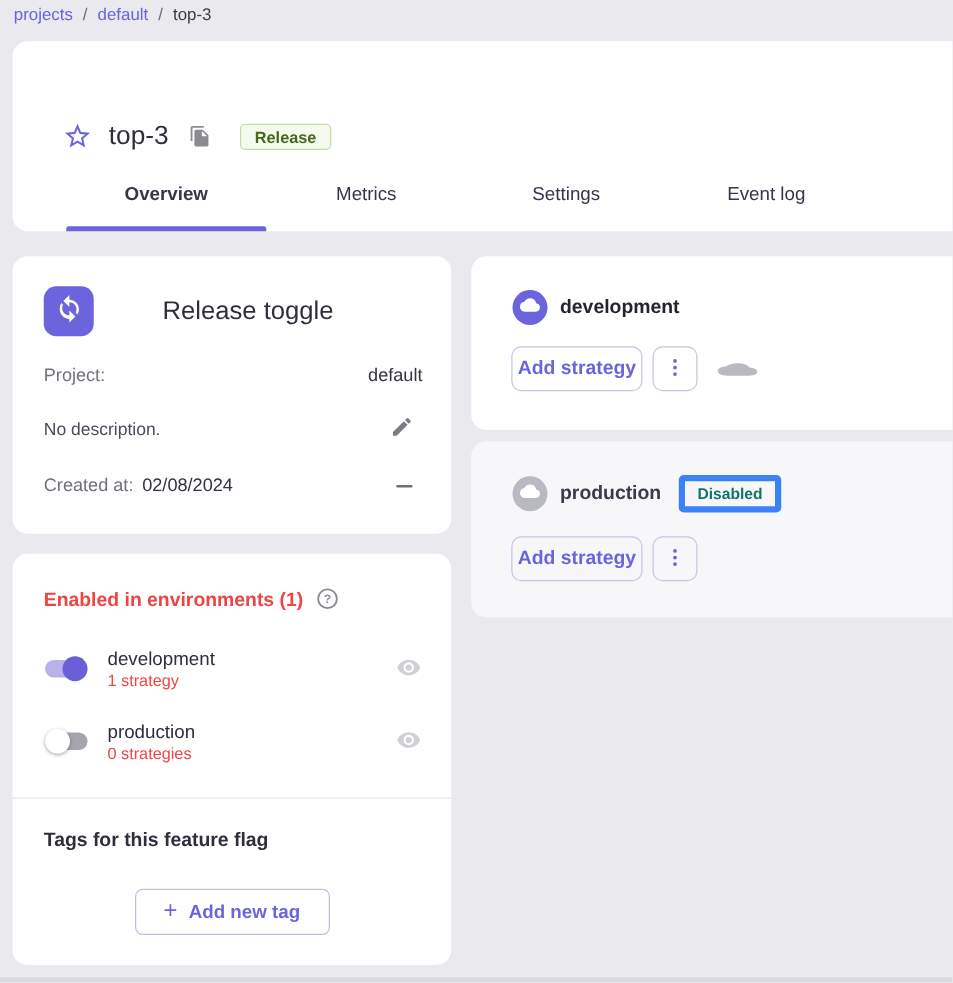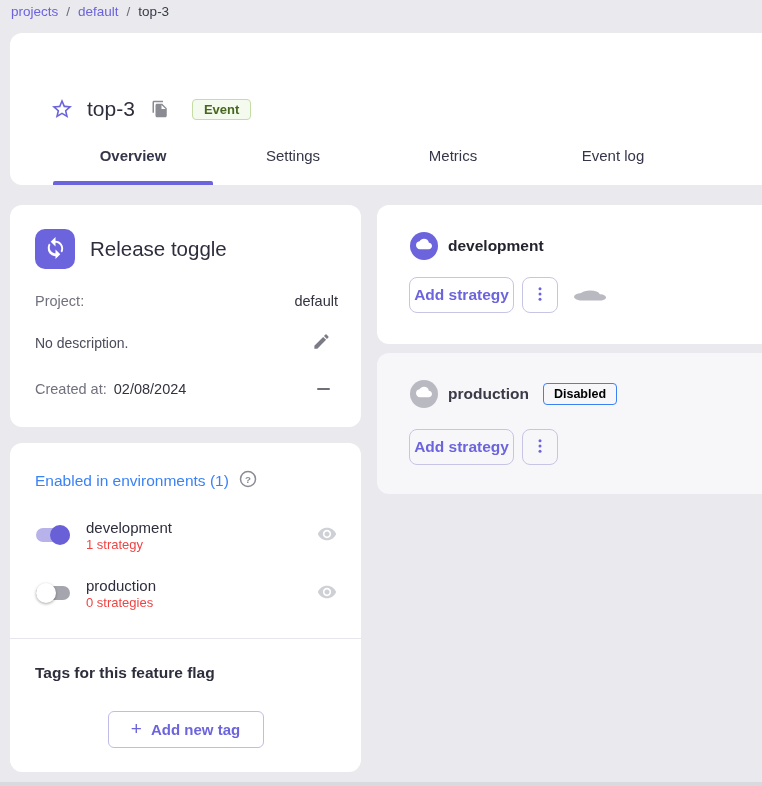--- a/index.html
+++ b/index.html
@@ -33,38 +33,38 @@
   .tab.active { font-weight:bold; }
   .tab.active::after { content:""; position:absolute; left:0; right:0; bottom:0; height:4px;
     background:#6c64dd; border-radius:2px 2px 0 0; }
   
   .card { background:#fff; border-radius:12px; position:absolute; }
   .cardA { left:10px; top:205px; width:351px; height:222px; }
   .cardA-header { position:absolute; left:25px; top:24px; display:flex; align-items:center; gap:15px; }
   .type-icon { width:40px; height:40px; border-radius:10px; background:#6c64dd;
     display:flex; align-items:center; justify-content:center; }
   .type-icon svg { width:23px; height:23px; fill:#fff; }
-  .type-title { font-size:20.5px; font-weight:400; color:#2e2e3d; }
+  .type-title { font-size:20.5px; font-weight:400; color:#2e2e3d;margin-left:40px; }
   .meta-row { position:absolute; left:25px; right:23px; display:flex;
     justify-content:space-between; align-items:center; font-size:14.5px; }
   .meta-label { color:#71717e; }
   .meta-value { color:#33333f; }
   .row-project { top:88px; }
   .row-desc { top:127px; right:30px; }
   .desc-text { color:#4b4b5a; font-size:14px; }
   .icon-btn { border:none; background:transparent; cursor:pointer; padding:0; display:flex; align-items:center; }
   .pencil-btn svg { width:19px; height:19px; fill:#7b7b86; }
   .row-created { top:176px; right:30px; }
   .created-wrap { display:flex; gap:7px; align-items:center; }
   .collapse-btn { width:16px; height:16px; justify-content:center; }
   .minus-glyph { width:13px; height:2px; background:#6f6f7a; border-radius:1px; }
   
   .cardB { left:10px; top:443px; width:351px; height:329px; }
   .env-header { position:absolute; left:25px; top:27px; display:flex; align-items:center; gap:10px; }
-  .env-title { font-size:15.5px; font-weight:normal; color:#3b82f6; }
+  .env-title { font-size:15.5px; font-weight:bold; color:#ef4444; }
   .help-btn svg { width:18px; height:18px; }
   .env-row { position:absolute; left:22px; right:24px; display:flex; align-items:center; }
   .env-row-1 { top:68px; height:48px; }
   .env-row-2 { top:126px; height:48px; }
   .switch { position:relative; width:34px; height:14px; border-radius:7px; margin:0 16px 0 4px;
     cursor:pointer; flex:none; }
   .switch .knob { position:absolute; top:-3px; width:20px; height:20px; border-radius:50%; }
   .switch.on { background:#b7b2ea; }
   .switch.on .knob { left:14px; background:#695fd6; }
   .switch.off { background:#a5a5ae; }
@@ -84,22 +84,22 @@
   .env-panel { position:absolute; left:377px; width:405px; border-radius:12px; }
   .panel-dev { top:205px; height:139px; background:#fff; }
   .panel-prod { top:353px; height:141px; background:#f7f7fa; }
   .panel-header { position:absolute; left:33px; top:27px; display:flex; align-items:center; gap:10px; }
   .env-avatar { width:28px; height:28px; border-radius:50%; display:flex; align-items:center; justify-content:center; flex:none; }
   .env-avatar svg { width:16px; height:16px; fill:#fff; }
   .avatar-purple { background:#6c64dd; }
   .avatar-gray { background:#b9b9c2; }
   .panel-env-name { font-size:15.5px; font-weight:bold; color:#24242f; }
   .panel-prod .panel-env-name { color:#3a3a48; }
-  .disabled-chip { margin-left:4px; border:1px solid #3b82f6; border-radius:4px;
-    padding:3px 10px; font-size:12.5px; font-weight:bold; color:#000000; }
+  .disabled-chip { margin-left:4px; border:5px solid #3b82f6; border-radius:4px;
+    padding:3px 10px; font-size:12.5px; font-weight:bold; color:#0f766e; }
   .panel-actions { position:absolute; left:32px; display:flex; align-items:center; }
   .panel-dev .panel-actions { top:72px; }
   .panel-prod .panel-actions { top:76px; }
   .add-strategy-btn { width:105px; height:36px; border:1px solid #c7c5e5; border-radius:8px;
     background:transparent; color:#6c64dd; font-weight:bold; font-size:15.5px; cursor:pointer;
     font-family:inherit; }
   .kebab-btn { width:36px; height:36px; margin-left:8px; border:1px solid #c7c5e5; border-radius:8px;
     background:transparent; cursor:pointer; display:flex; align-items:center; justify-content:center; }
   .kebab-btn svg { width:18px; height:18px; fill:#6c64dd; }
   .mini-cloud { margin-left:16px; display:flex; }
@@ -124,26 +124,26 @@
       <span><svg viewBox="0 0 24 24">
             <path d="M22 9.24l-7.19-.62L12 2 9.19 8.63 2 9.24l5.46 4.73L5.82 21 12 17.27 18.18 21l-1.63-7.03L22 9.24zM12 15.4l-3.76 2.27 1-4.28-3.32-2.88 4.38-.38L12 6.1l1.71 4.04 4.38.38-3.32 2.88 1 4.28L12 15.4z"></path>
           </svg></span>
     </button>
     <h1 class="flag-title">top-3</h1>
     <button class="copy-btn">
       <span><svg viewBox="0 0 24 24">
             <path d="M16 1H4c-1.1 0-2 .9-2 2v14h2V3h12V1zm-1 4l6 6v10c0 1.1-.9 2-2 2H7.99C6.89 23 6 22.1 6 21l.01-14c0-1.1.89-2 1.99-2h7zm-1 7h5.5L14 6.5V12z"></path>
           </svg></span>
     </button>
-    <span class="status-badge">Event</span>
+    <span class="status-badge">Release</span>
   </div>
   <div class="tabs">
     <button class="tab active">Overview</button>
+    <button class="tab">Metrics</button>
     <button class="tab">Settings</button>
-    <button class="tab">Metrics</button>
     <button class="tab">Event log</button>
   </div>
 </section>
 
 <section class="card cardA">
   <div class="cardA-header">
     <div class="type-icon">
       <span><svg viewBox="0 0 24 24">
             <path d="M12 4V1L7 6l5 5V7c3.31 0 6 2.69 6 6 0 1.01-.25 1.97-.7 2.8l1.46 1.46A7.93 7.93 0 0 0 20 13c0-4.42-3.58-8-8-8zm0 14c-3.31 0-6-2.69-6-6 0-1.01.25-1.97.7-2.8L5.24 7.74A7.93 7.93 0 0 0 4 13c0 4.42 3.58 8 8 8v3l5-5-5-5v4z"></path>
           </svg></span>

